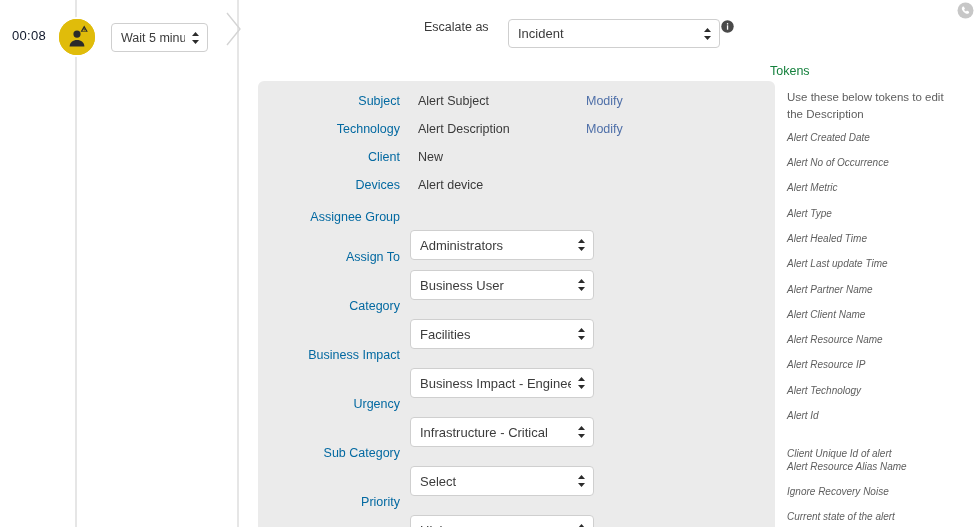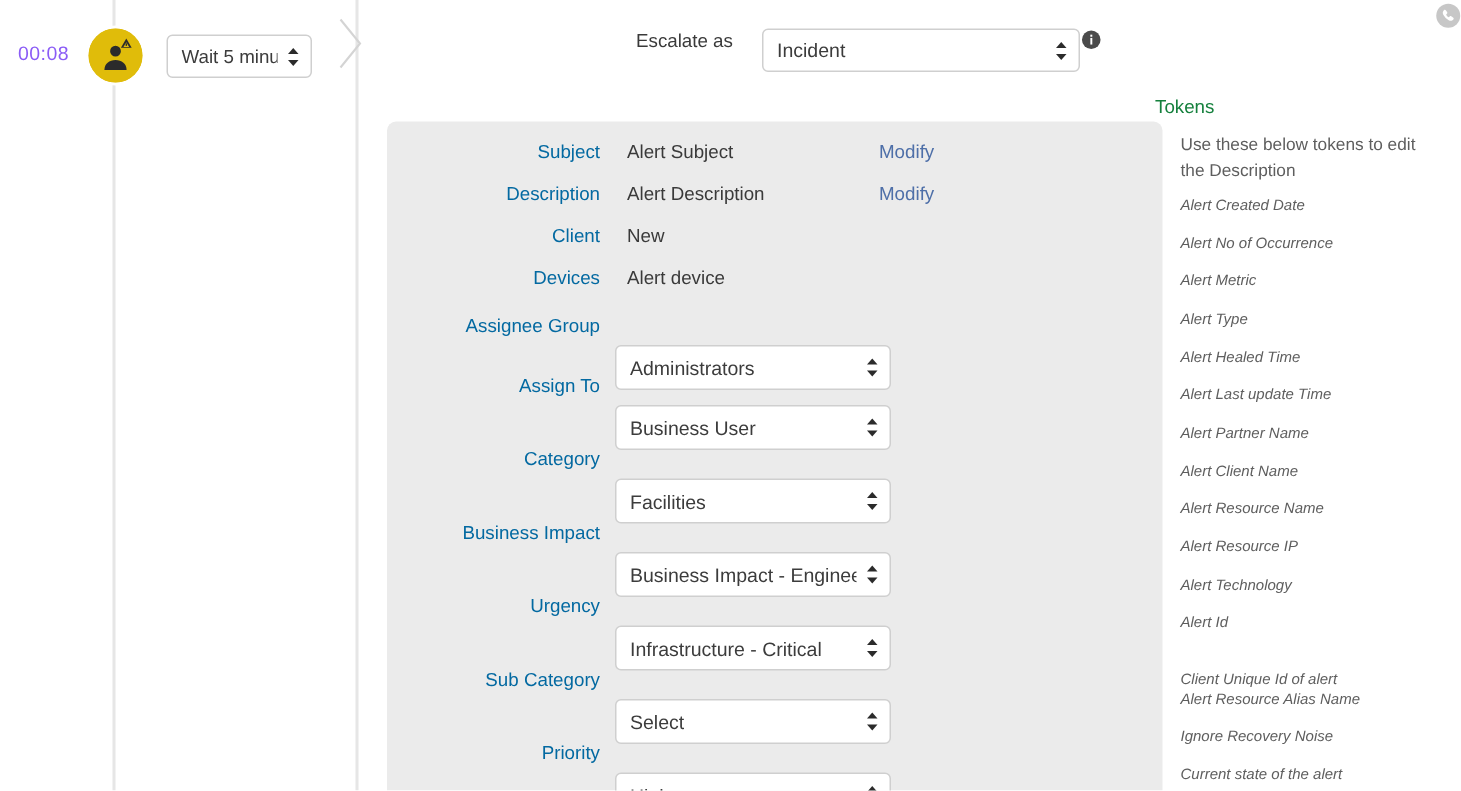--- a/index.html
+++ b/index.html
@@ -32,21 +32,21 @@
     width: 2px;
     height: 527px;
     background: #e6e6e6;
   }
 
   #timecode {
     position: absolute;
     left: 12px;
     top: 28px;
     font-size: 13px;
-    color: #8b5cf6;
+    color: #0f172a;
     letter-spacing: .3px;
     white-space: nowrap;
   }
 
   #node-badge {
     position: absolute;
     left: 59px;
     top: 19px;
     width: 36px;
     height: 36px;
@@ -274,21 +274,21 @@
 
 <div id="form-panel">
 
   <div class="frow" style="top:13px">
     <span class="flabel">Subject</span>
     <span class="fvalue">Alert Subject</span>
     <span class="fmodify">Modify</span>
   </div>
 
   <div class="frow" style="top:41px">
-    <span class="flabel">Description</span>
+    <span class="flabel">Technology</span>
     <span class="fvalue">Alert Description</span>
     <span class="fmodify">Modify</span>
   </div>
 
   <div class="frow" style="top:69px">
     <span class="flabel">Client</span>
     <span class="fvalue">New</span>
   </div>
 
   <div class="frow" style="top:97px">

